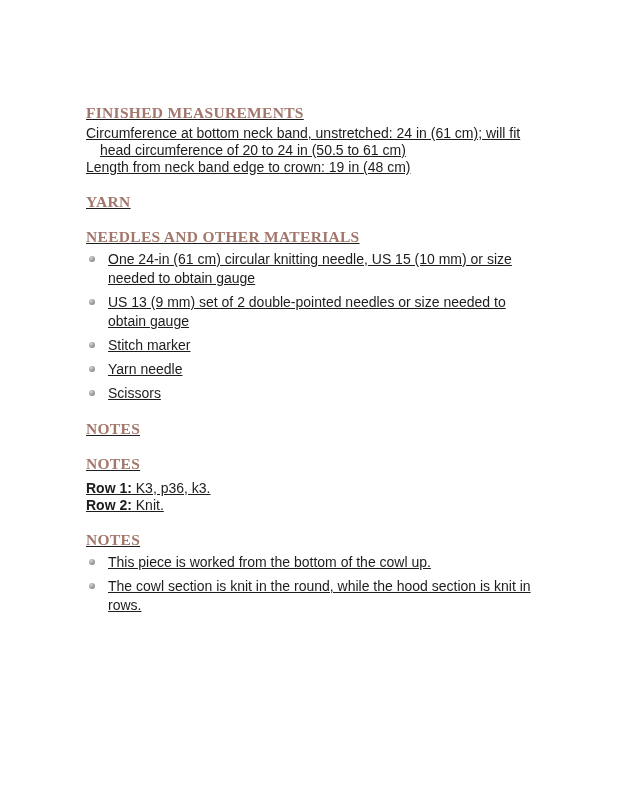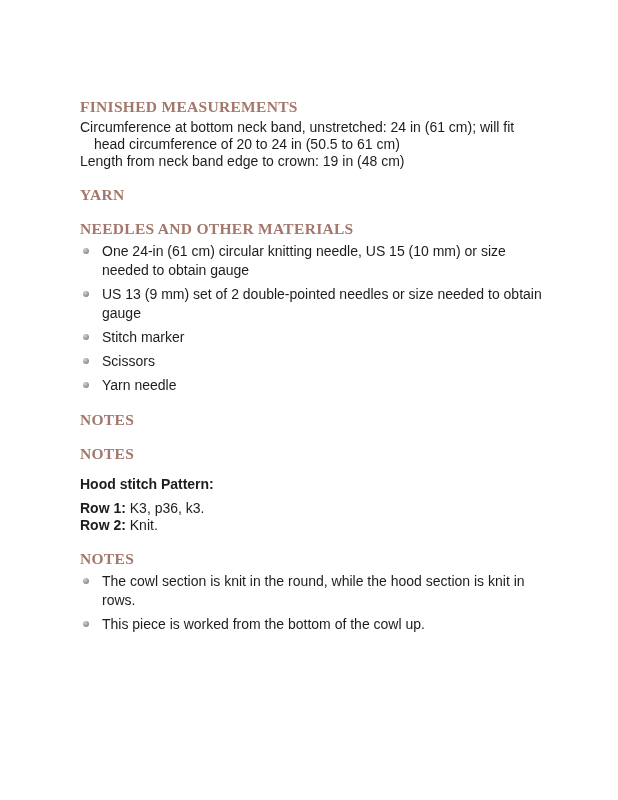--- a/index.html
+++ b/index.html
@@ -13,21 +13,21 @@
     width: 618px;
     height: 800px;
     background: #ffffff;
     padding: 87px 65px 0 70px;
     font-family: "Liberation Sans", sans-serif;
     font-size: 14px;
     line-height: 17px;
     color: #1d1d1d;
     overflow: hidden;
   }
-  .section { margin: 10px; }
+  .section { margin: 16px; text-decoration: underline; }
   .section-heading {
     font-family: "Liberation Serif", serif;
     font-size: 15.5px;
     font-weight: bold;
     color: #a3776b;
     letter-spacing: 0.3px;
     line-height: 19px;
     margin: 15px 0 3px 0;
   }
   .section:first-child .section-heading { margin-top: 0; }
@@ -92,53 +92,52 @@
       <li>
         <span class="bullet"></span>
         <span>US 13 (9 mm) set of 2 double-pointed needles or size needed to obtain gauge</span>
       </li>
       <li>
         <span class="bullet"></span>
         <span>Stitch marker</span>
       </li>
       <li>
         <span class="bullet"></span>
-        <span>Scissors</span>
+        <span>Yarn needle</span>
       </li>
       <li>
         <span class="bullet"></span>
-        <span>Yarn needle</span>
+        <span>Scissors</span>
       </li>
     </ul>
   </div>
 
   <div class="section">
     <h2 class="section-heading">NOTES</h2>
   </div>
 
   <div class="section">
     <h2 class="section-heading">NOTES</h2>
-    <p class="subheading">Hood stitch Pattern:</p>
     <div class="pattern-rows">
       <p>
         <span class="row-label">Row 1:</span><span> K3, p36, k3.</span>
       </p>
       <p>
         <span class="row-label">Row 2:</span><span> Knit.</span>
       </p>
     </div>
   </div>
 
   <div class="section">
     <h2 class="section-heading">NOTES</h2>
     <ul class="bullet-list">
       <li>
         <span class="bullet"></span>
-        <span>The cowl section is knit in the round, while the hood section is knit in rows.</span>
+        <span>This piece is worked from the bottom of the cowl up.</span>
       </li>
       <li>
         <span class="bullet"></span>
-        <span>This piece is worked from the bottom of the cowl up.</span>
+        <span>The cowl section is knit in the round, while the hood section is knit in rows.</span>
       </li>
     </ul>
   </div>
 
 </div>
 
 </body></html>

